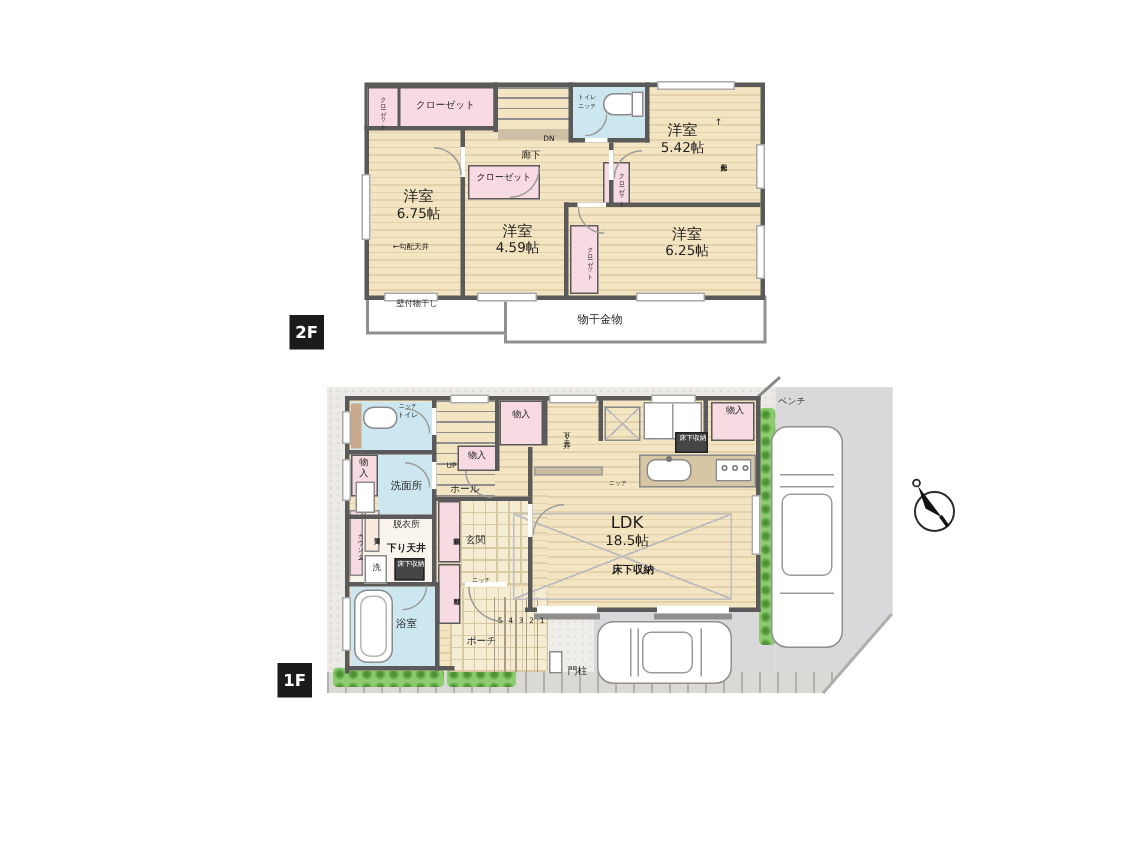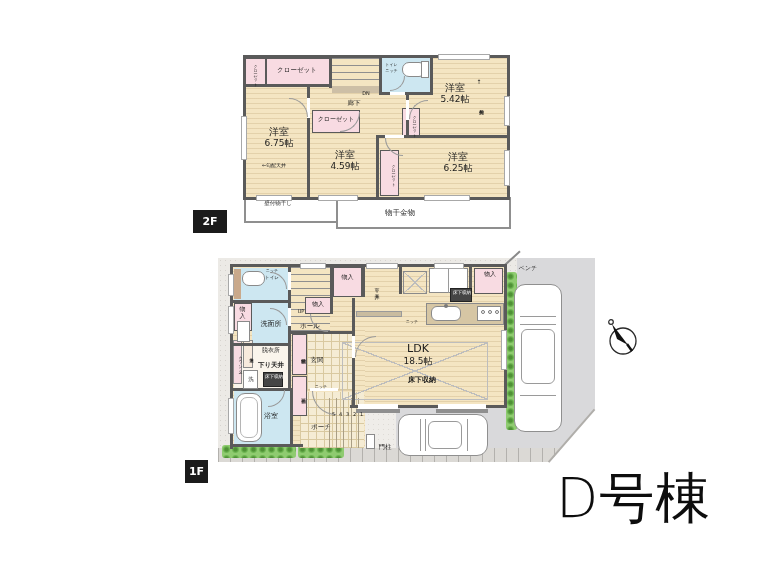--- a/index.html
+++ b/index.html
@@ -262,29 +262,28 @@
   <div class="car" style="left:398px;top:414px;width:88px;height:40px;">
     <div class="carline" style="top:10%;bottom:10%;left:24%;width:1px;"></div>
     <div class="carline" style="top:10%;bottom:10%;left:30%;width:1px;"></div>
     <div class="cabin" style="top:14%;bottom:14%;left:33%;right:28%;"></div>
     <div class="carline" style="top:10%;bottom:10%;right:22%;width:1px;"></div>
   </div>
 
   <div class="R" style="left:548px;top:408px;width:48px;height:56px;background:#fff;clip-path:polygon(0% 100%,100% 0%,100% 100%);"></div>
   <div class="R" style="left:549px;top:461px;width:70px;height:1.5px;background:#b0aeaa;transform:rotate(-49deg);transform-origin:0 100%;"></div>
 
-  <div class="badge" style="left:193px;top:210px;width:34px;height:23px;">
+  <div class="badge" style="left:193px;top:210px;width:23px;height:23px;">
       <span>2F</span>
     </div>
-  <div class="badge" style="left:185px;top:460px;width:23px;height:23px;">
+  <div class="badge" style="left:185px;top:442px;width:23px;height:23px;">
       <span>1F</span>
     </div>
 
   <svg style="position:absolute;left:602px;top:314px;" width="42" height="46" viewBox="0 0 42 46">
     <circle cx="21" cy="27" r="13" fill="none" stroke="#2a2a2a" stroke-width="1.3"></circle>
     <circle cx="9" cy="8" r="2.3" fill="none" stroke="#2a2a2a" stroke-width="1.2"></circle>
     <polygon points="10,10 26,31 15,25" fill="#111"></polygon>
     <line x1="25" y1="30" x2="30" y2="37" stroke="#111" stroke-width="2.4"></line>
   </svg>
 
-  <div class="L" style="left:556px;top:468px;width:200px;font-size:55px;font-weight:300;letter-spacing:1px;color:#0d0d0d;text-align:left;">D号棟</div>
 
 </div>
 
 </body></html>

